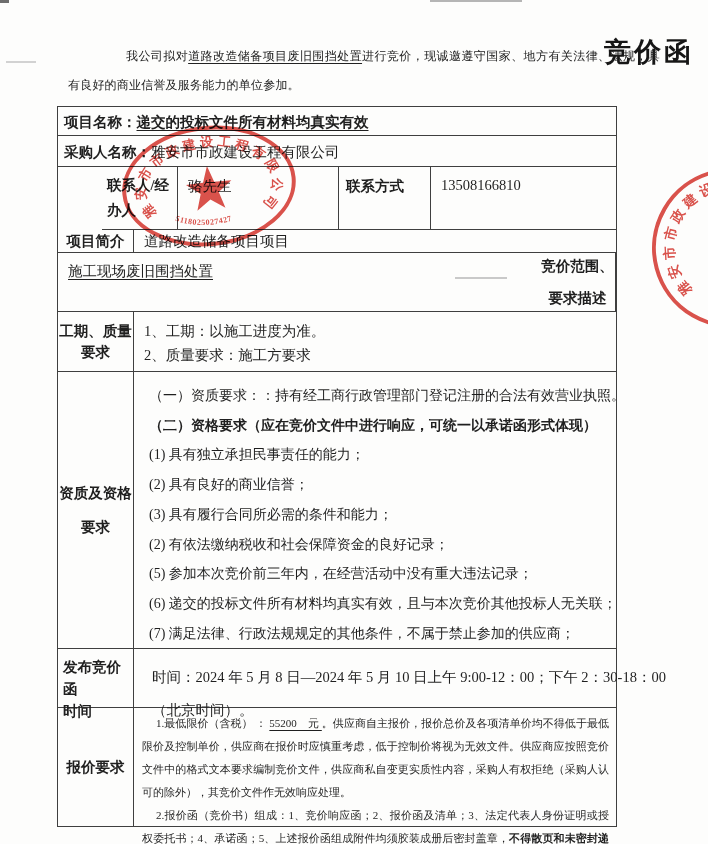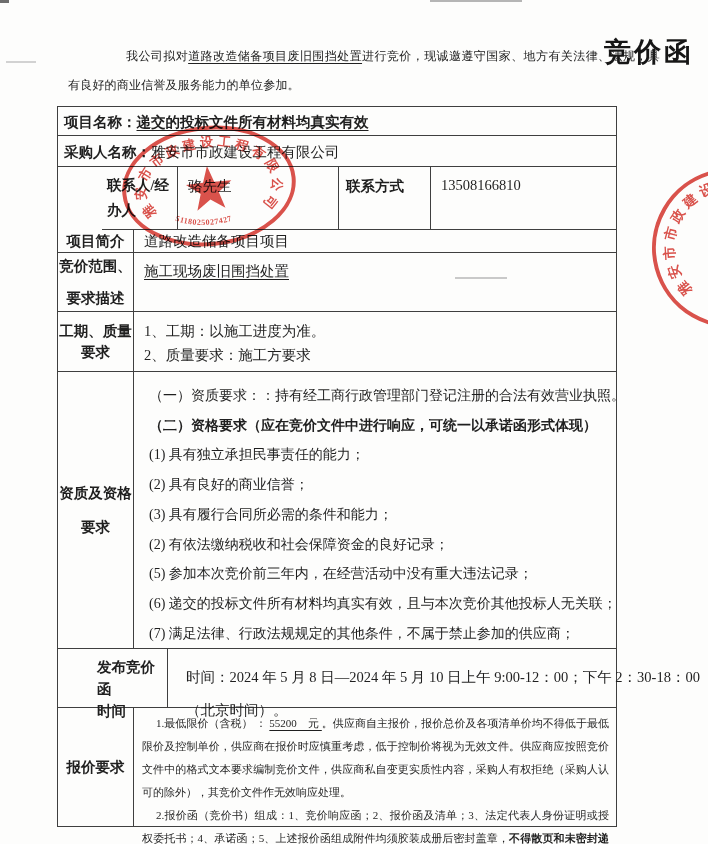--- a/index.html
+++ b/index.html
@@ -70,21 +70,21 @@
   
   .r6 .label-cell{gap:2px;}
   .r6 .content-cell{padding:7px 0 0 10px;line-height:24px;white-space:nowrap;}
   .r6 .content-cell p{margin:0;}
   
   .r7 .label-cell{gap:16px;}
   .qual-cell{padding:9px 4px 0 15px;}
   .qual-cell p{margin:0;line-height:29.7px;white-space:nowrap;font-size:14px;}
   .qual-cell p:nth-child(2){font-weight:700;}
   
-  .r8 .label-cell{align-items:flex-start;text-align:left;justify-content:flex-start;padding:7px 0 0 5px;line-height:22px;margin-left:34px;}
+  .r8 .label-cell{align-items:flex-start;text-align:left;justify-content:flex-start;padding:7px 0 0 5px;line-height:22px;}
   .r8 .content-cell{padding:7px 0 0 9px;line-height:24px;}
   .r8 .content-cell p{margin:9px;white-space:nowrap;}
   
   .quote-cell{padding:4px 7px 0 8px;font-size:11px;line-height:23px;text-align:justify;}
   .quote-cell p{margin:0;text-indent:14px;}
   
   .seal{position:absolute;pointer-events:none;mix-blend-mode:multiply;opacity:.92;}
   .seal-main{left:120px;top:124px;width:178px;height:124px;transform:rotate(-6deg);}
   .seal-right{left:650px;top:166px;width:164px;height:164px;transform:rotate(-15deg);}
   .seal svg{display:block;width:100%;height:100%;}
@@ -130,26 +130,26 @@
       <div class="cell c-mlabel">联系方式</div>
       <div class="cell c-phone">13508166810</div>
     </div>
 
     <div class="row r4">
       <div class="cell label-cell">项目简介</div>
       <div class="cell content-cell">道路改造储备项目项目</div>
     </div>
 
     <div class="row r5">
+      <div class="cell content-cell">
+        <span class="u">施工现场废旧围挡处置</span>
+      </div>
       <div class="cell label-cell">
         <span>竞价范围、</span>
         <span>要求描述</span>
-      </div>
-      <div class="cell content-cell">
-        <span class="u">施工现场废旧围挡处置</span>
       </div>
     </div>
 
     <div class="row r6">
       <div class="cell label-cell">
         <span>工期、质量</span>
         <span>要求</span>
       </div>
       <div class="cell content-cell">
         <p>1、工期：以施工进度为准。</p>

